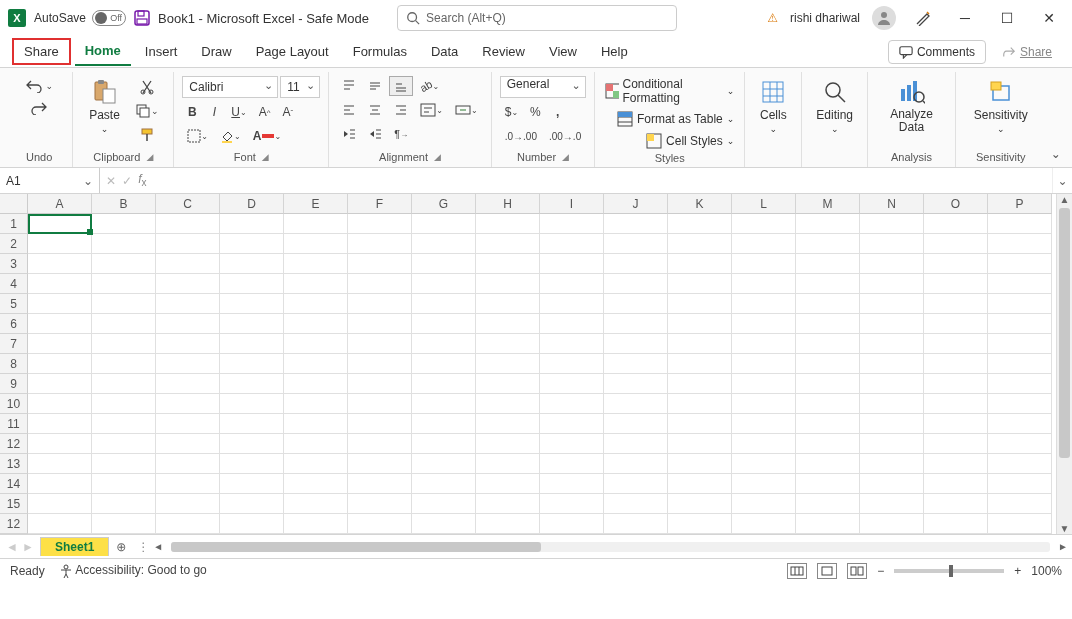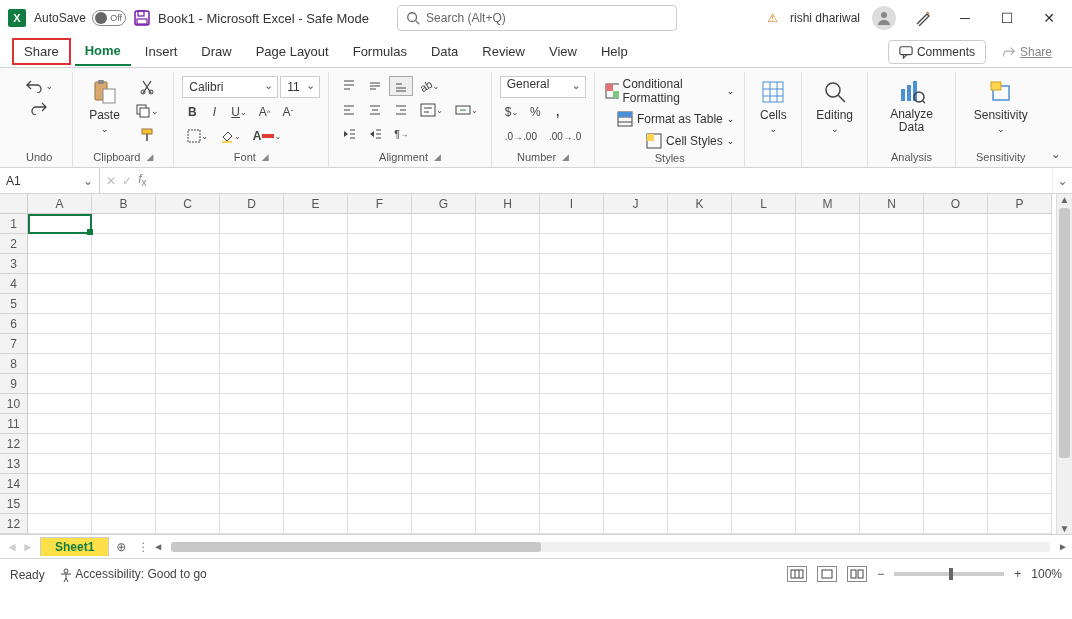--- a/index.html
+++ b/index.html
@@ -74,21 +74,21 @@
 
 .sheet-row { height: 24px; display: flex; align-items: center; border-top: 1px solid #d4d4d4; font-size: 12px; }
 .sheet-nav { width: 40px; display: flex; justify-content: space-around; color: #888; padding: 0 4px; }
 .sheet-tab { padding: 2px 14px; border: 1px solid #ccc; border-bottom: none; background: #fde047; color: #107C41; font-weight: 600; }
 .add-sheet { width: 24px; text-align: center; color: #666; }
 .hscroll { flex: 1; display: flex; align-items: center; margin-left: auto; padding: 0 4px; gap: 4px; }
 .hscroll-track { flex: 1; height: 10px; background: #f0f0f0; border-radius: 3px; position: relative; margin: 0 4px; }
 .hthumb { position: absolute; left: 0; top: 0; bottom: 0; width: 370px; background: #c8c8c8; border-radius: 3px; }
 
 
-.statusbar { height: 24px; display: flex; align-items: flex-end; padding: 0 10px; font-size: 12px; color: #444; border-top: 1px solid #d4d4d4; gap: 14px; }
+.statusbar { height: 24px; display: flex; align-items: center; padding: 0 10px; font-size: 12px; color: #444; border-top: 1px solid #d4d4d4; gap: 14px; }
 .status-right { margin-left: auto; display: flex; align-items: center; gap: 10px; }
 .view-btn { width: 20px; height: 16px; border: 1px solid #888; display: flex; align-items: center; justify-content: center; font-size: 9px; }
 .zoom-slider { width: 110px; height: 4px; background: #ccc; position: relative; }
 .zoom-slider .knob { position: absolute; left: 50%; top: -4px; width: 4px; height: 12px; background: #666; }
 svg { display: block; }
 </style>
 </head>
 <body>
 
 <div class="titlebar">

